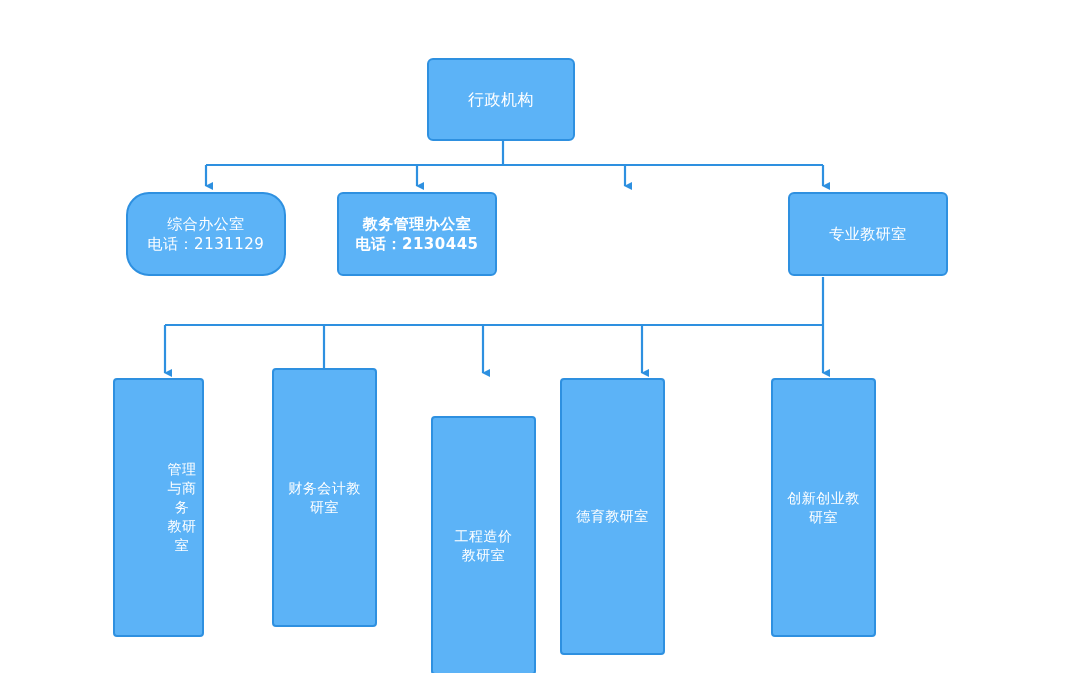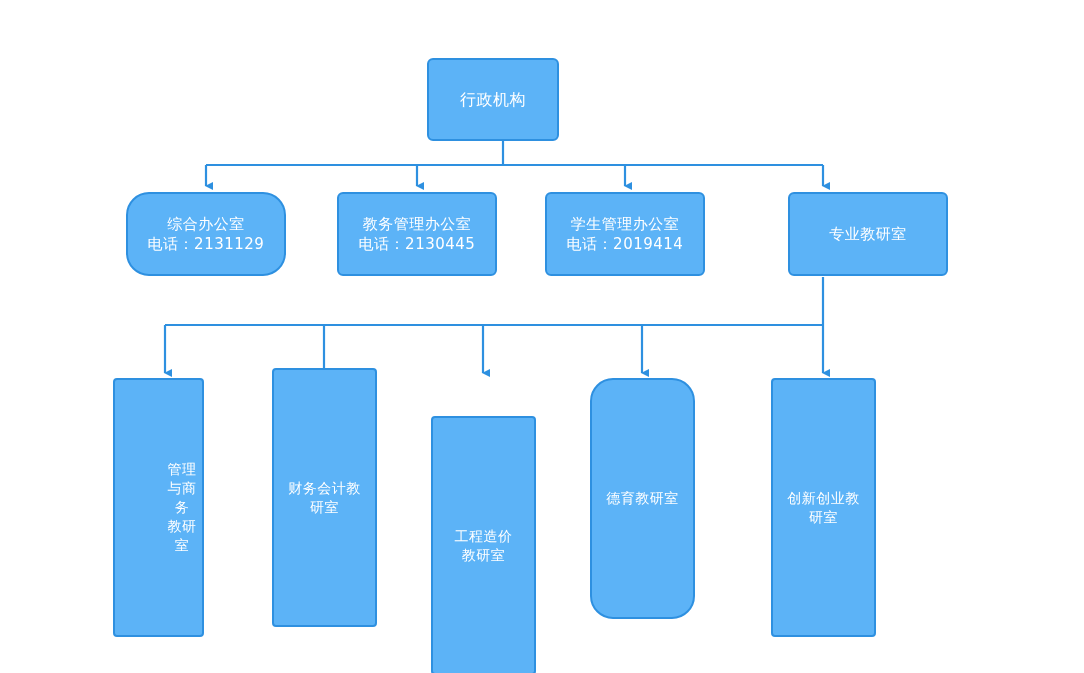--- a/index.html
+++ b/index.html
@@ -86,59 +86,55 @@
       <path d="M165,325 L823,325"></path>
 
       <path d="M165,325 L165,373" marker-end="url(#arrow-down)"></path>
       <path d="M324,325 L324,373" marker-end="url(#arrow-down)"></path>
       <path d="M483,325 L483,373" marker-end="url(#arrow-down)"></path>
       <path d="M642,325 L642,373" marker-end="url(#arrow-down)"></path>
       <path d="M823,325 L823,373" marker-end="url(#arrow-down)"></path>
     </g>
   </svg>
 
-  <div class="node root" style="left:427px; top:58px; width:132px; height:83px;">
+  <div class="node root" style="left:427px; top:58px; width:148px; height:83px;">
     <span class="node-label">行政机构</span>
   </div>
 
   <div class="node level2" style="left:126px; top:192px; width:160px; height:84px;border-radius:23px;">
     <span class="node-label">综合办公室
 电话：2131129</span>
   </div>
 
-  <div class="node level2" style="left:337px; top:192px; width:160px; height:84px;">
+  <div class="node level2" style="left:337px; top:192px; width:160px; height:84px;font-weight:bold;">
     <span class="node-label">教务管理办公室
 电话：2130445</span>
   </div>
 
-  <div class="node level2" style="left:545px; top:192px; width:160px; height:84px;">
-    <span class="node-label">学生管理办公室
-电话：2019414</span>
-  </div>
 
   <div class="node level2" style="left:748px; top:192px; width:160px; height:84px;margin-left:40px;">
     <span class="node-label">专业教研室</span>
   </div>
 
   <div class="node level3" style="left:113px; top:378px; width:91px; height:259px;padding-left:47px;">
     <span class="node-label">管理与商务
 教研室</span>
   </div>
 
   <div class="node level3" style="left:272px; top:368px; width:105px; height:259px;">
     <span class="node-label">财务会计教
 研室</span>
   </div>
 
   <div class="node level3" style="left:431px; top:378px; width:105px; height:259px;margin-top:38px;">
     <span class="node-label">工程造价
 教研室</span>
   </div>
 
-  <div class="node level3" style="left:590px; top:378px; width:105px; height:241px;border-radius:23px;">
+  <div class="node level3" style="left:560px; top:378px; width:105px; height:277px;">
     <span class="node-label">德育教研室</span>
   </div>
 
   <div class="node level3" style="left:771px; top:378px; width:105px; height:259px;">
     <span class="node-label">创新创业教
 研室</span>
   </div>
 
 </div>
 

